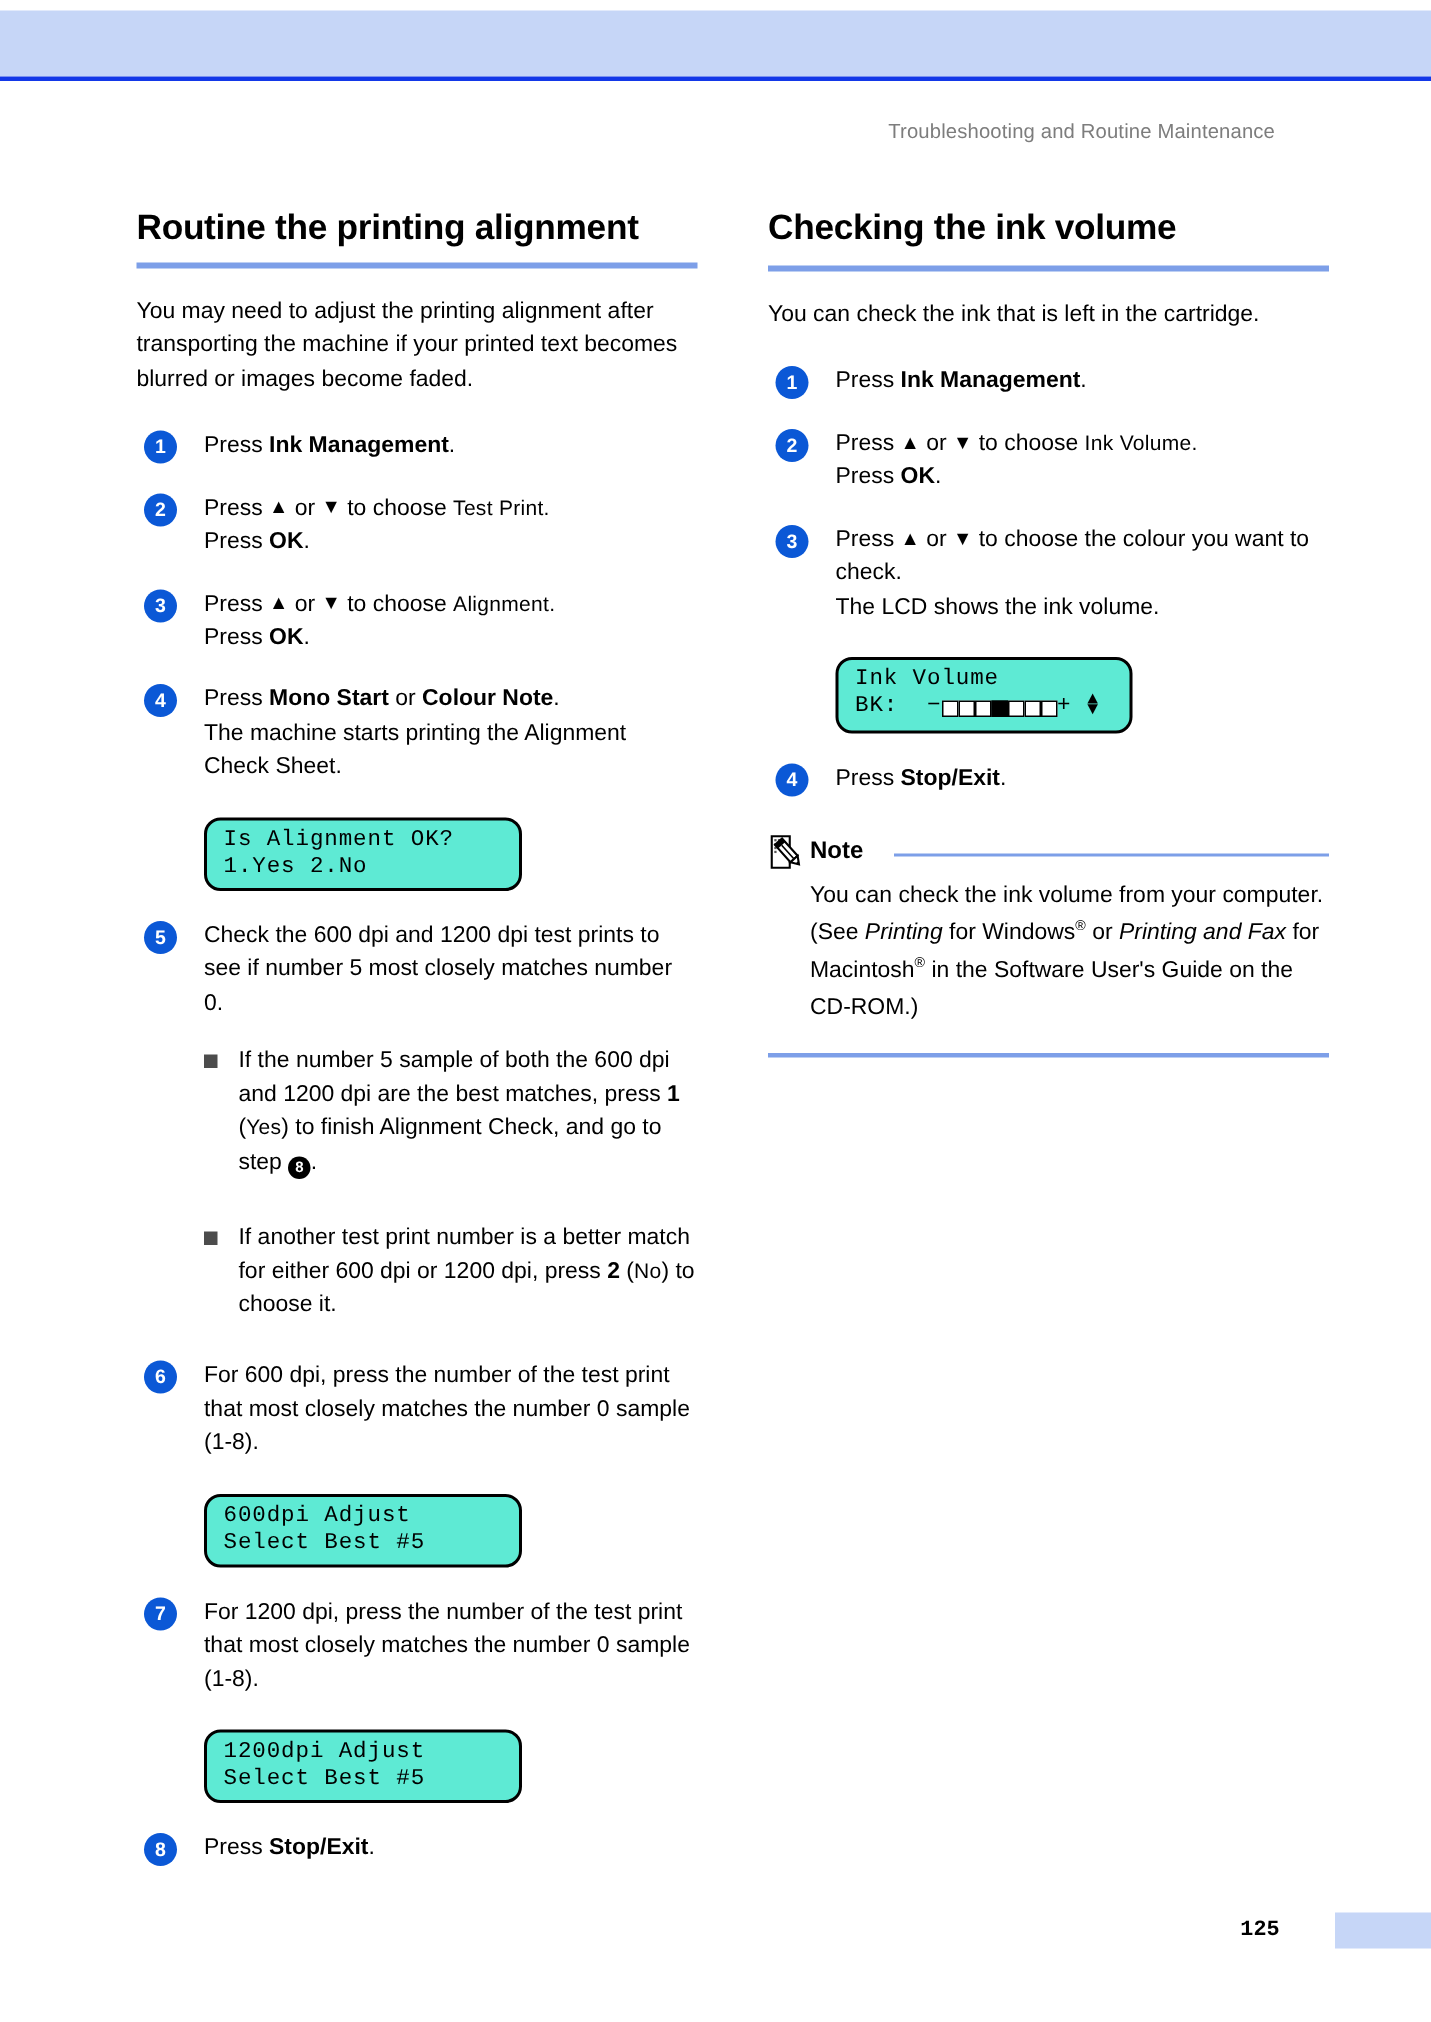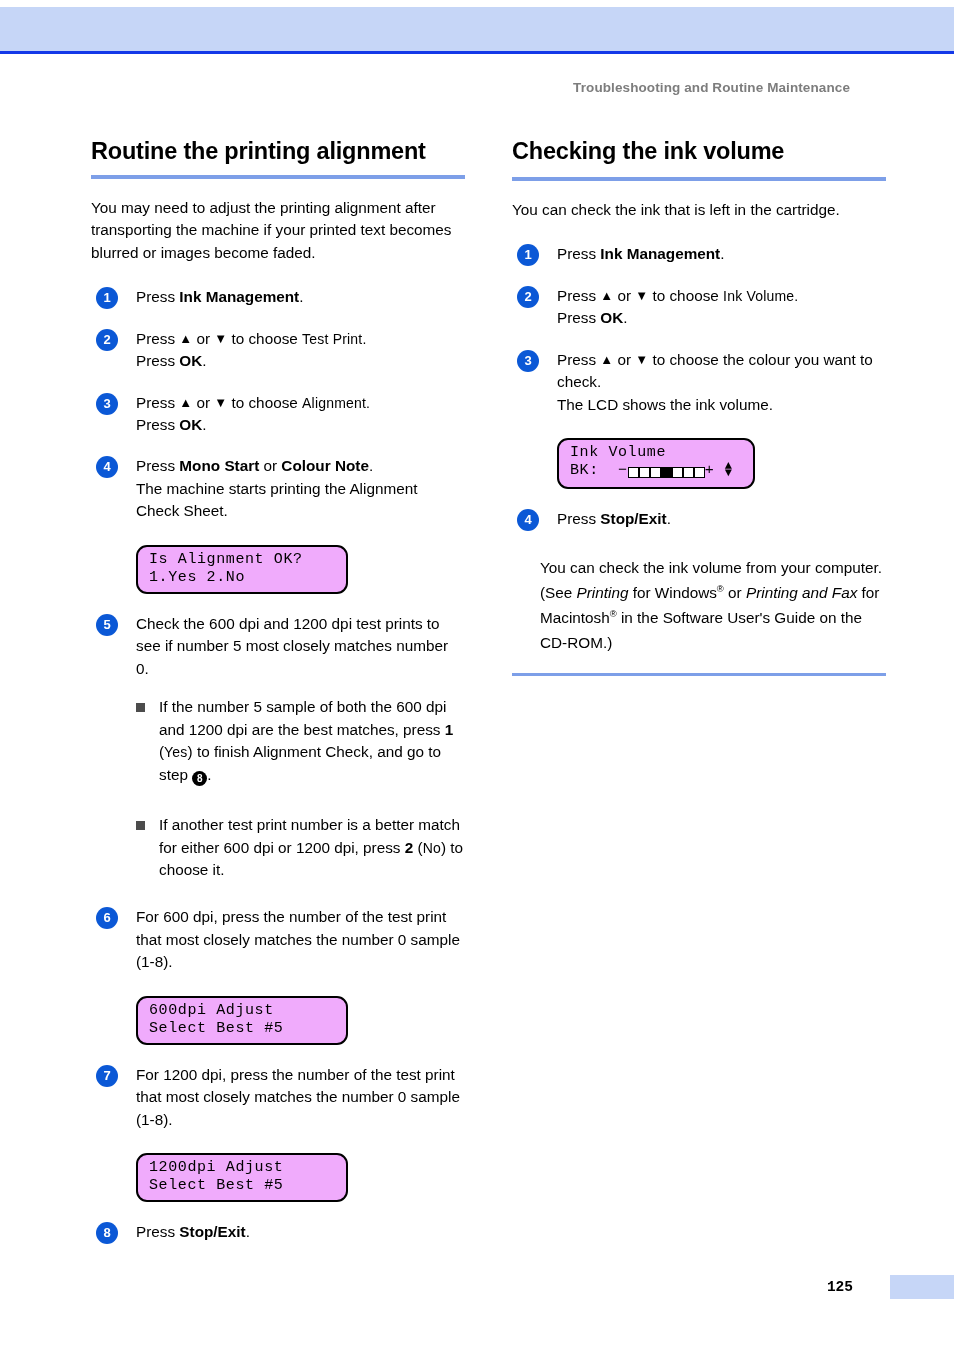--- a/index.html
+++ b/index.html
@@ -28,21 +28,20 @@
     background: #1338e8;
   }
   .running-head {
     position: absolute;
     top: 80px;
     right: 104px;
     font-size: 13.5px;
     color: #7d7d7d;
     letter-spacing: 0.1px;
     white-space: nowrap;
-    font-weight: bold;
   }
 
   
   .page {
     position: absolute;
     top: 136px;
     left: 0;
     width: 954px;
   }
   .col {
@@ -139,21 +138,21 @@
   }
 
   
   .lcd {
     border: 2px solid #000000;
     border-radius: 11px;
     padding: 4px 10px 5px 11px;
     margin: 11px 0 0 0;
     display: inline-block;
     min-width: 212px;
-    background: #f0abfc;
+    background: #5eead4;
   }
   .lcd-line {
     font-family: "Liberation Mono", monospace;
     font-size: 15px;
     line-height: 1.19;
     letter-spacing: 0.6px;
     white-space: pre;
   }
   .lcd-wrap { margin-top: 11px; }
 
@@ -348,20 +347,44 @@
         </div>
       </div>
     </div>
 
     <div class="step">
       <span class="num">4</span>
       <span class="step-body"><span>Press </span><b>Stop/Exit</b><span>.</span></span>
     </div>
 
     <div class="note">
+      <div class="note-head">
+        <span class="note-icon">
+          <svg width="24" height="25" viewBox="0 0 24 25">
+            <path d="M2.5 1.5 h12 v21 h-12 z" fill="#ffffff" stroke="#000000" stroke-width="1.4"></path>
+            <g fill="#555555">
+              <rect x="4.2" y="3.4" width="1.5" height="1.5"></rect>
+                <rect x="6.6" y="3.4" width="1.5" height="1.5"></rect>
+              <rect x="4.2" y="6.0" width="1.5" height="1.5"></rect>
+                <rect x="6.6" y="6.0" width="1.5" height="1.5"></rect>
+              <rect x="4.2" y="8.6" width="1.5" height="1.5"></rect>
+              <rect x="4.2" y="11.2" width="1.5" height="1.5"></rect>
+            </g>
+            <g transform="rotate(-42 14 12)">
+              <rect x="10.2" y="2.2" width="6.4" height="15.5" fill="#ffffff" stroke="#000000" stroke-width="1.4"></rect>
+              <rect x="10.2" y="2.2" width="6.4" height="3.2" fill="#000000"></rect>
+              <path d="M10.2 17.7 L13.4 22.6 L16.6 17.7 z" fill="#ffffff" stroke="#000000" stroke-width="1.4"></path>
+              <path d="M12.1 20.6 L13.4 22.6 L14.7 20.6 z" fill="#000000"></path>
+              <line x1="13.4" y1="5.4" x2="13.4" y2="17.7" stroke="#000000" stroke-width="1.1"></line>
+            </g>
+          </svg>
+        </span>
+        <span class="note-label">Note</span>
+        <span class="note-rule-top"></span>
+      </div>
       <div class="note-body"><span>You can check the ink volume from your computer. (See </span><i class="it">Printing</i><span> for Windows</span><sup>®</sup><span> or </span><i class="it">Printing and Fax</i><span> for Macintosh</span><sup>®</sup><span> in the Software User's Guide on the CD-ROM.)</span></div>
       <div class="note-rule-bottom"></div>
     </div>
 
   </div>
 </div>
 
 <div class="folio">125</div>
 <div class="folio-bar"></div>
 

